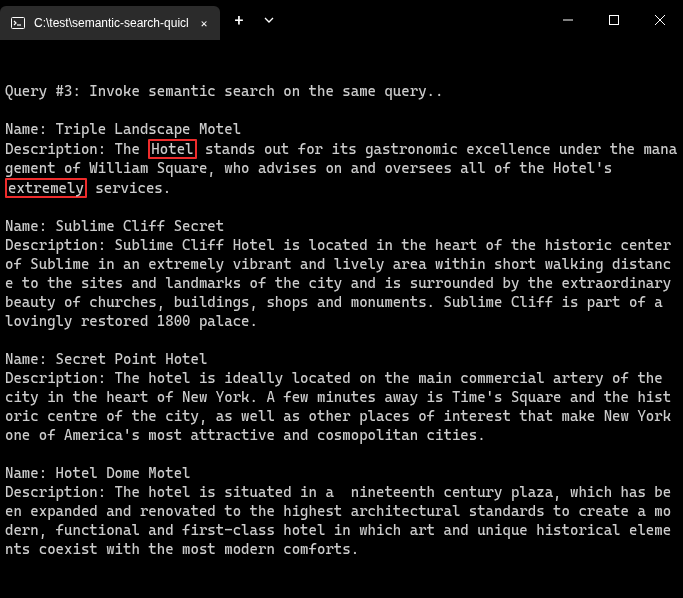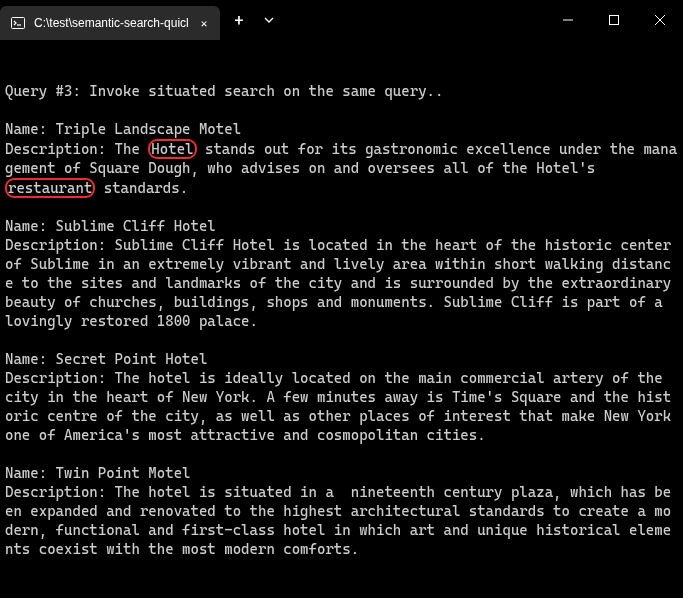--- a/index.html
+++ b/index.html
@@ -114,21 +114,21 @@
       padding: 4px 5px;
       color: #cccccc;
       font-size: 14.4px;
       line-height: 19px;
       white-space: pre-wrap;
       word-break: break-all;
       font-family: 'Consolas', 'Cascadia Mono', monospace;
     }
     .highlight-box {
       border: 2px solid #ee2c2c;
-      border-radius: 9px;
+      border-radius: 1px;
       padding: 0 1px;
       display: inline-block;
       line-height: 16px;
       text-align: right;
     }
   </style>
 </head>
 <body>
 
 <div class="titlebar">
@@ -165,25 +165,25 @@
     <div class="win-btn">
       <svg viewBox="0 0 10 10" stroke="#ffffff" stroke-width="1">
         <path d="M0 0 L10 10 M10 0 L0 10"></path>
       </svg>
     </div>
   </div>
 </div>
 
 <div class="terminal-content"><span></span>
 <span></span>
-<span>Query #3: Invoke situated search on the same query..</span>
+<span>Query #3: Invoke semantic search on the same query..</span>
 <span></span>
 <span>Name: Triple Landscape Motel</span>
-<span><span>Description: The </span><span class="highlight-box">Hotel</span><span> stands out for its gastronomic excellence under the management of Square Dough, who advises on and oversees all of the Hotel's </span><span class="highlight-box">restaurant</span><span> standards.</span></span>
+<span><span>Description: The </span><span class="highlight-box">Hotel</span><span> stands out for its gastronomic excellence under the management of William Square, who advises on and oversees all of the Hotel's </span><span class="highlight-box">extremely</span><span> services.</span></span>
 <span></span>
-<span>Name: Sublime Cliff Hotel</span>
+<span>Name: Sublime Cliff Secret</span>
 <span>Description: Sublime Cliff Hotel is located in the heart of the historic center of Sublime in an extremely vibrant and lively area within short walking distance to the sites and landmarks of the city and is surrounded by the extraordinary beauty of churches, buildings, shops and monuments. Sublime Cliff is part of a lovingly restored 1800 palace.</span>
 <span></span>
 <span>Name: Secret Point Hotel</span>
 <span>Description: The hotel is ideally located on the main commercial artery of the city in the heart of New York. A few minutes away is Time's Square and the historic centre of the city, as well as other places of interest that make New York one of America's most attractive and cosmopolitan cities.</span>
 <span></span>
-<span>Name: Twin Point Motel</span>
+<span>Name: Hotel Dome Motel</span>
 <span>Description: The hotel is situated in a  nineteenth century plaza, which has been expanded and renovated to the highest architectural standards to create a modern, functional and first-class hotel in which art and unique historical elements coexist with the most modern comforts.</span></div>
 
 </body></html>

